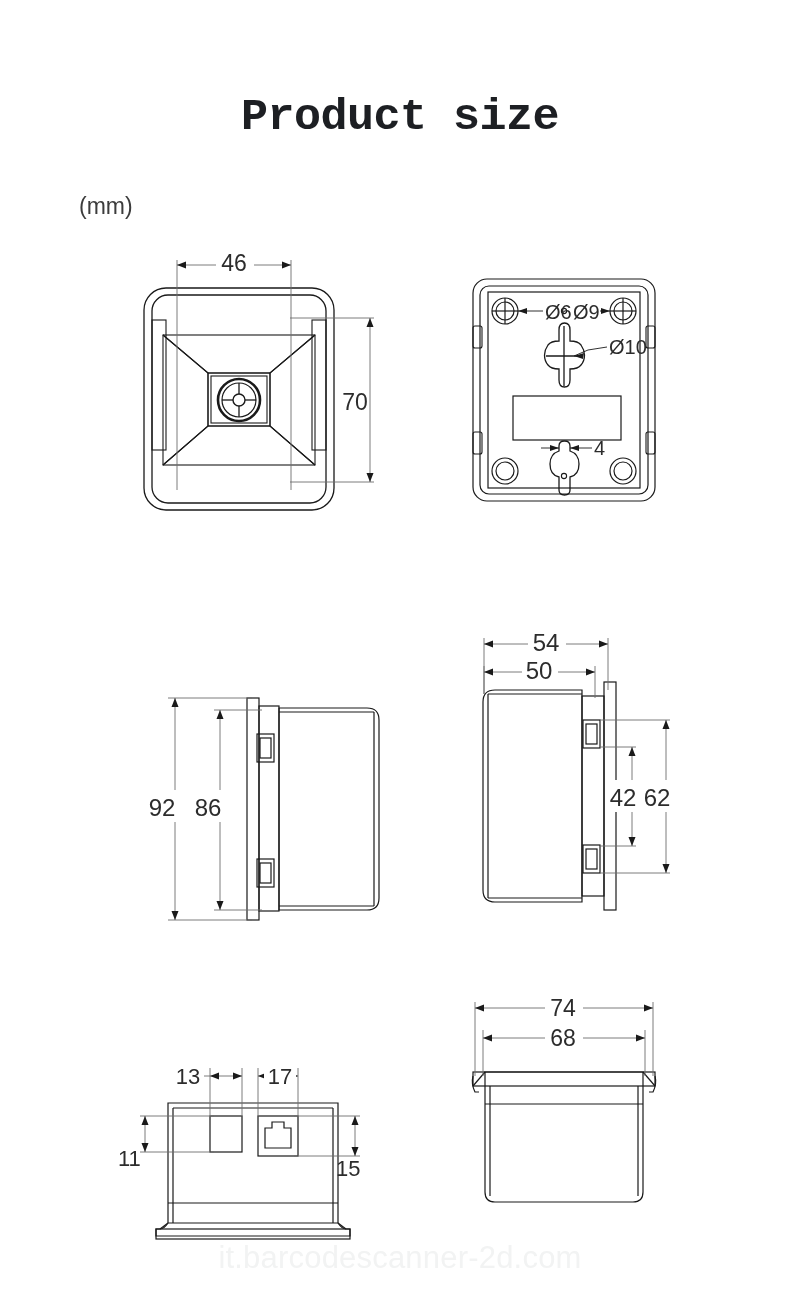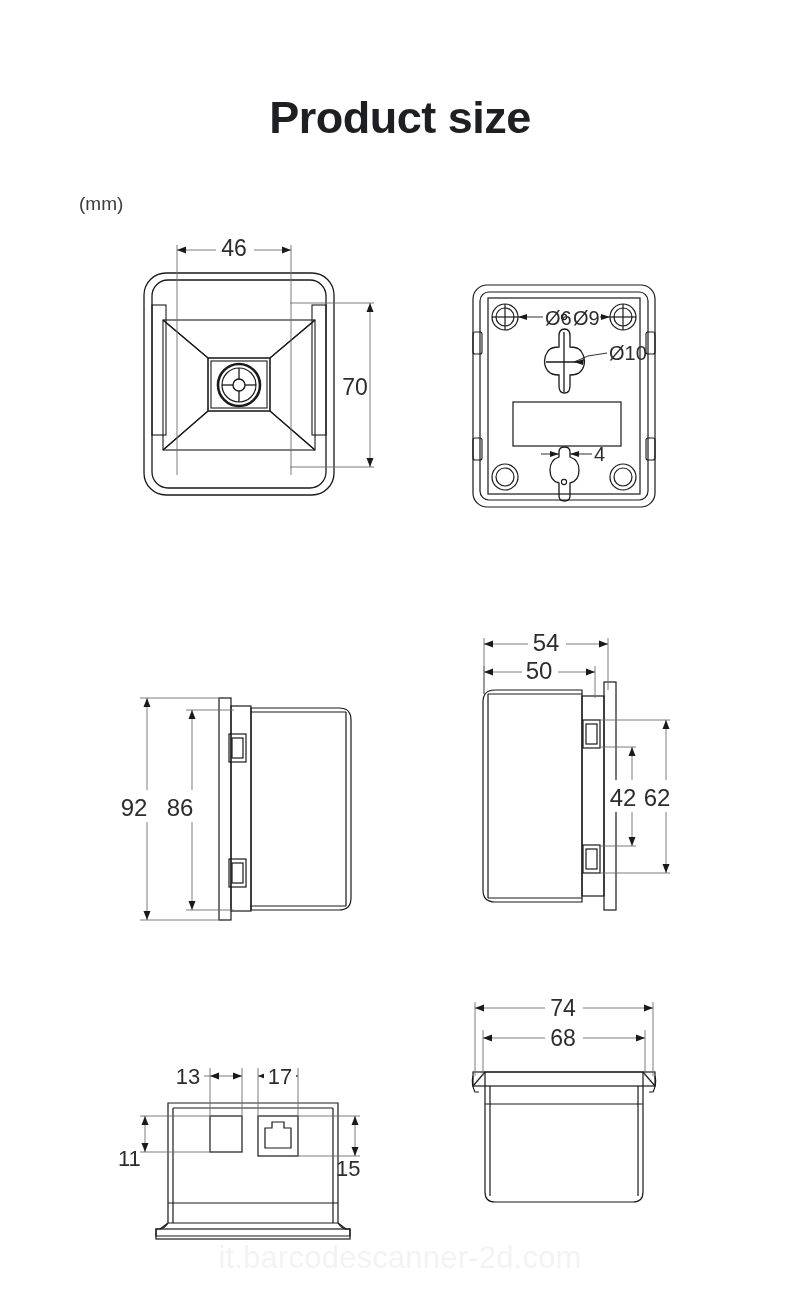--- a/index.html
+++ b/index.html
@@ -22,26 +22,26 @@
   }
   .page-title {
     position: absolute;
     left: 0; top: 92px;
     width: 800px;
     text-align: center;
     font-size: 45px;
     font-weight: bold;
     letter-spacing: -0.5px;
     color: #1d1f23;
-    font-family: Liberation Sans, sans-serif;
+    font-family: Liberation Mono, monospace;
   }
   .unit-label {
     position: absolute;
     left: 79px; top: 193px;
-    font-size: 19px;
+    font-size: 23px;
     color: #3c3c3c;
     font-family: "Liberation Sans", sans-serif;
   }
   .watermark {
     position: absolute;
     left: 0; top: 1240px;
     width: 800px;
     text-align: center;
     font-size: 31px;
     color: #f2f3f3;
@@ -60,21 +60,21 @@
 </style>
 </head>
 <body>
 
 <div class="page">
 
   <div class="page-title">Product size</div>
 
   <div class="unit-label">(mm)</div>
 
-  <div class="view" style="left:130px; top:225px;text-decoration:underline;">
+  <div class="view" style="left:130px; top:240px;text-decoration:underline;">
     <svg width="260" height="285" viewBox="0 0 260 285">
       <g fill="none" stroke="#1a1a1a" stroke-width="1.3">
 
         <rect x="14" y="48" width="190" height="222" rx="22" ry="22"></rect>
         <rect x="22" y="55" width="174" height="208" rx="16" ry="16"></rect>
       </g>
       <g fill="none" stroke="#1a1a1a" stroke-width="1.1">
 
         <rect x="33" y="95" width="152" height="130"></rect>
 
@@ -119,21 +119,21 @@
         <line x1="160" y1="242" x2="244" y2="242"></line>
         <line x1="240" y1="78" x2="240" y2="242"></line>
         <path d="M240 78 L236.5 87 L243.5 87 Z" fill="#1a1a1a" stroke="none"></path>
         <path d="M240 242 L236.5 233 L243.5 233 Z" fill="#1a1a1a" stroke="none"></path>
       </g>
       <rect x="213" y="146" width="24" height="30" fill="#ffffff"></rect>
       <text class="dim" x="225" y="170" font-size="23" text-anchor="middle">70</text>
     </svg>
   </div>
 
-  <div class="view" style="left:455px; top:270px;text-align:right;">
+  <div class="view" style="left:455px; top:264px;text-align:right;">
     <svg width="235" height="255" viewBox="0 0 235 255">
       <g fill="none" stroke="#1a1a1a" stroke-width="1.2">
 
         <rect x="18" y="15" width="182" height="222" rx="14" ry="14"></rect>
         <rect x="25" y="22" width="168" height="208" rx="9" ry="9"></rect>
 
         <rect x="33" y="28" width="152" height="196"></rect>
       </g>
 
       <g fill="none" stroke="#1a1a1a" stroke-width="1.1">
@@ -200,21 +200,21 @@
       <g>
         <line x1="86" y1="184" x2="104" y2="184" stroke="#1a1a1a" stroke-width="0.9"></line>
         <line x1="115" y1="184" x2="137" y2="184" stroke="#1a1a1a" stroke-width="0.9"></line>
         <path d="M104 184 L95 181 L95 187 Z" fill="#1a1a1a"></path>
         <path d="M115 184 L124 181 L124 187 Z" fill="#1a1a1a"></path>
         <text class="dim" x="139" y="191" font-size="20">4</text>
       </g>
     </svg>
   </div>
 
-  <div class="view" style="left:124px; top:670px;">
+  <div class="view" style="left:152px; top:670px;">
     <svg width="255" height="275" viewBox="0 0 255 275">
       <g fill="none" stroke="#1a1a1a" stroke-width="1.2">
 
         <rect x="95" y="28" width="12" height="222"></rect>
 
         <rect x="107" y="36" width="20" height="205"></rect>
 
         <path d="M127 38 L215 38 q12 0 12 12 L227 228 q0 12 -12 12 L127 240 Z"></path>
         <line x1="127" y1="42" x2="222" y2="42"></line>
         <line x1="127" y1="236" x2="222" y2="236"></line>

